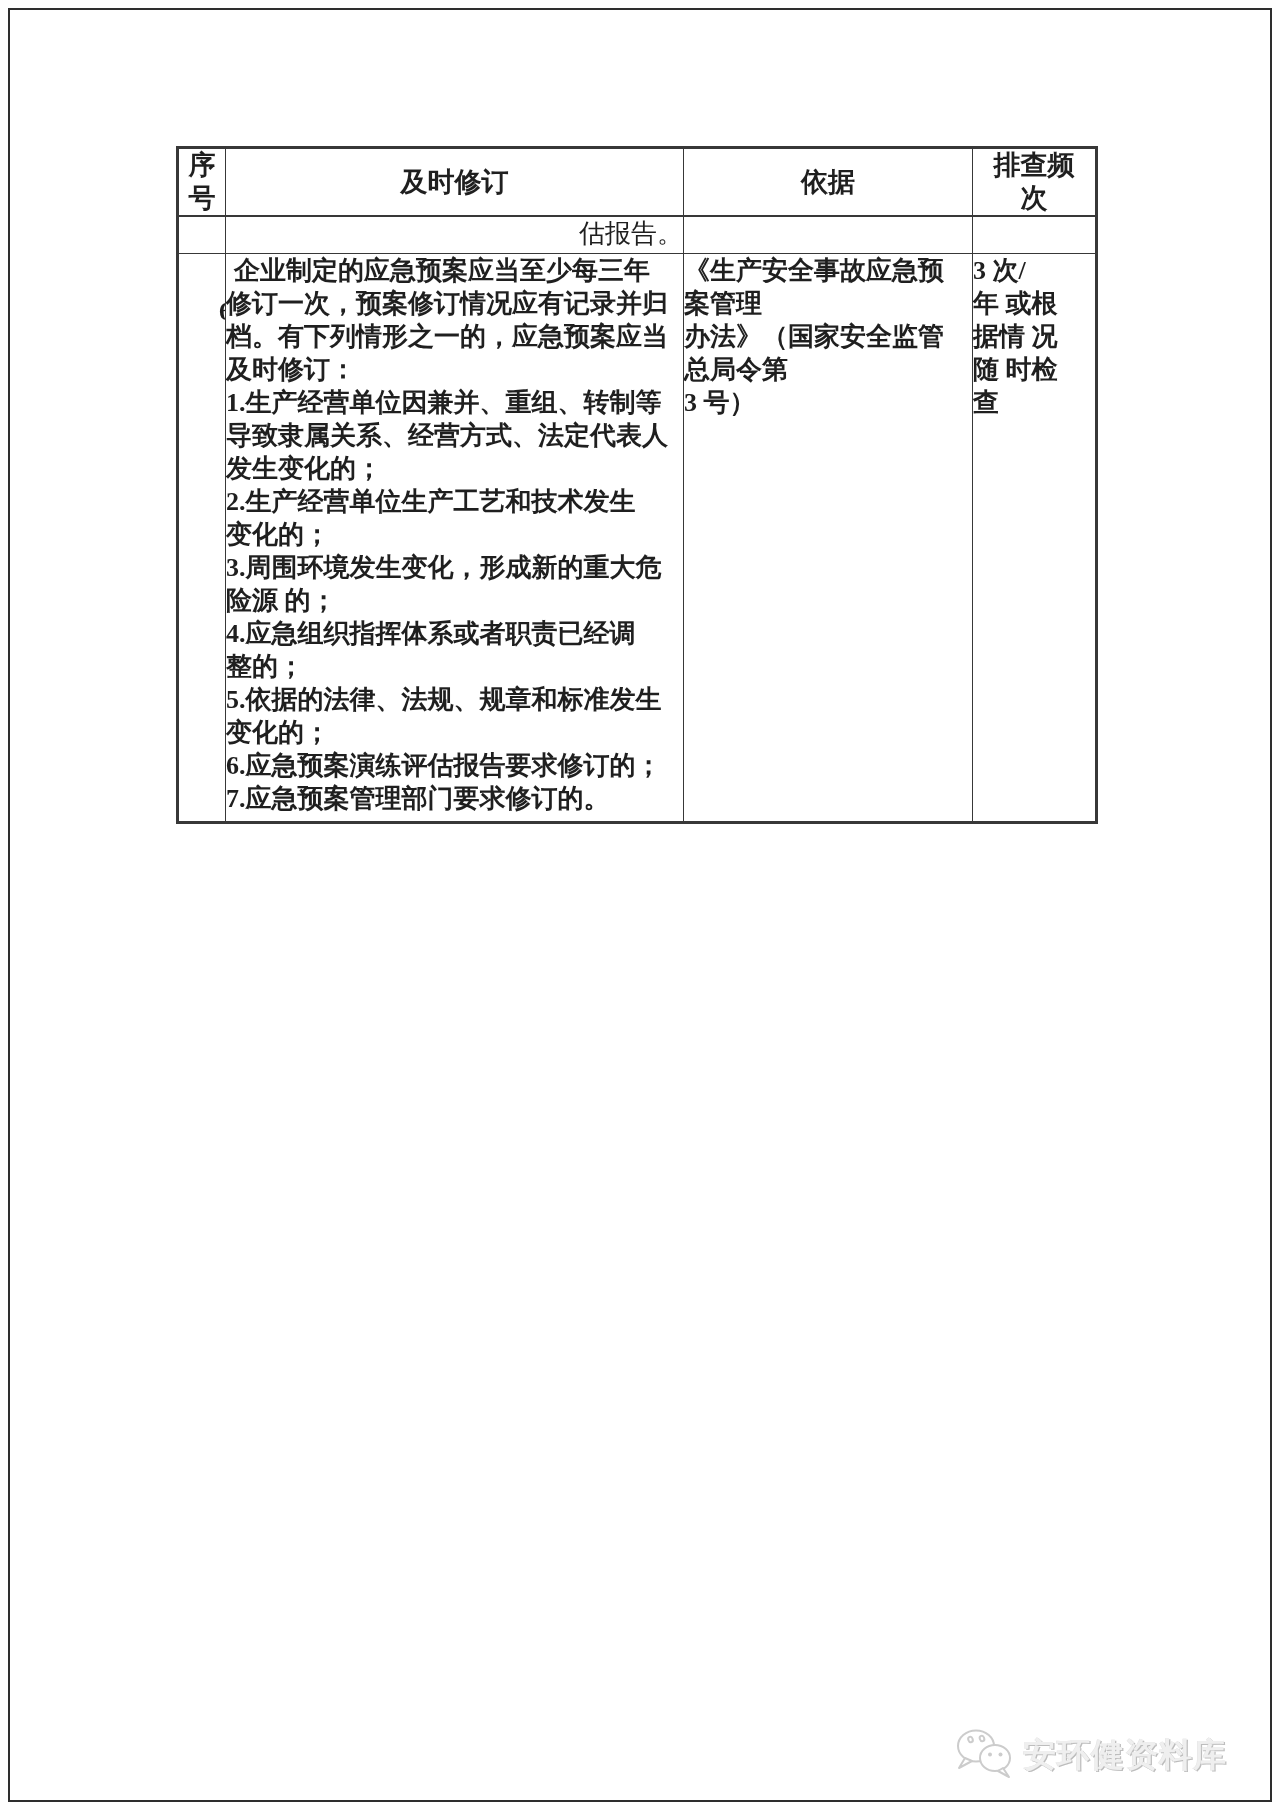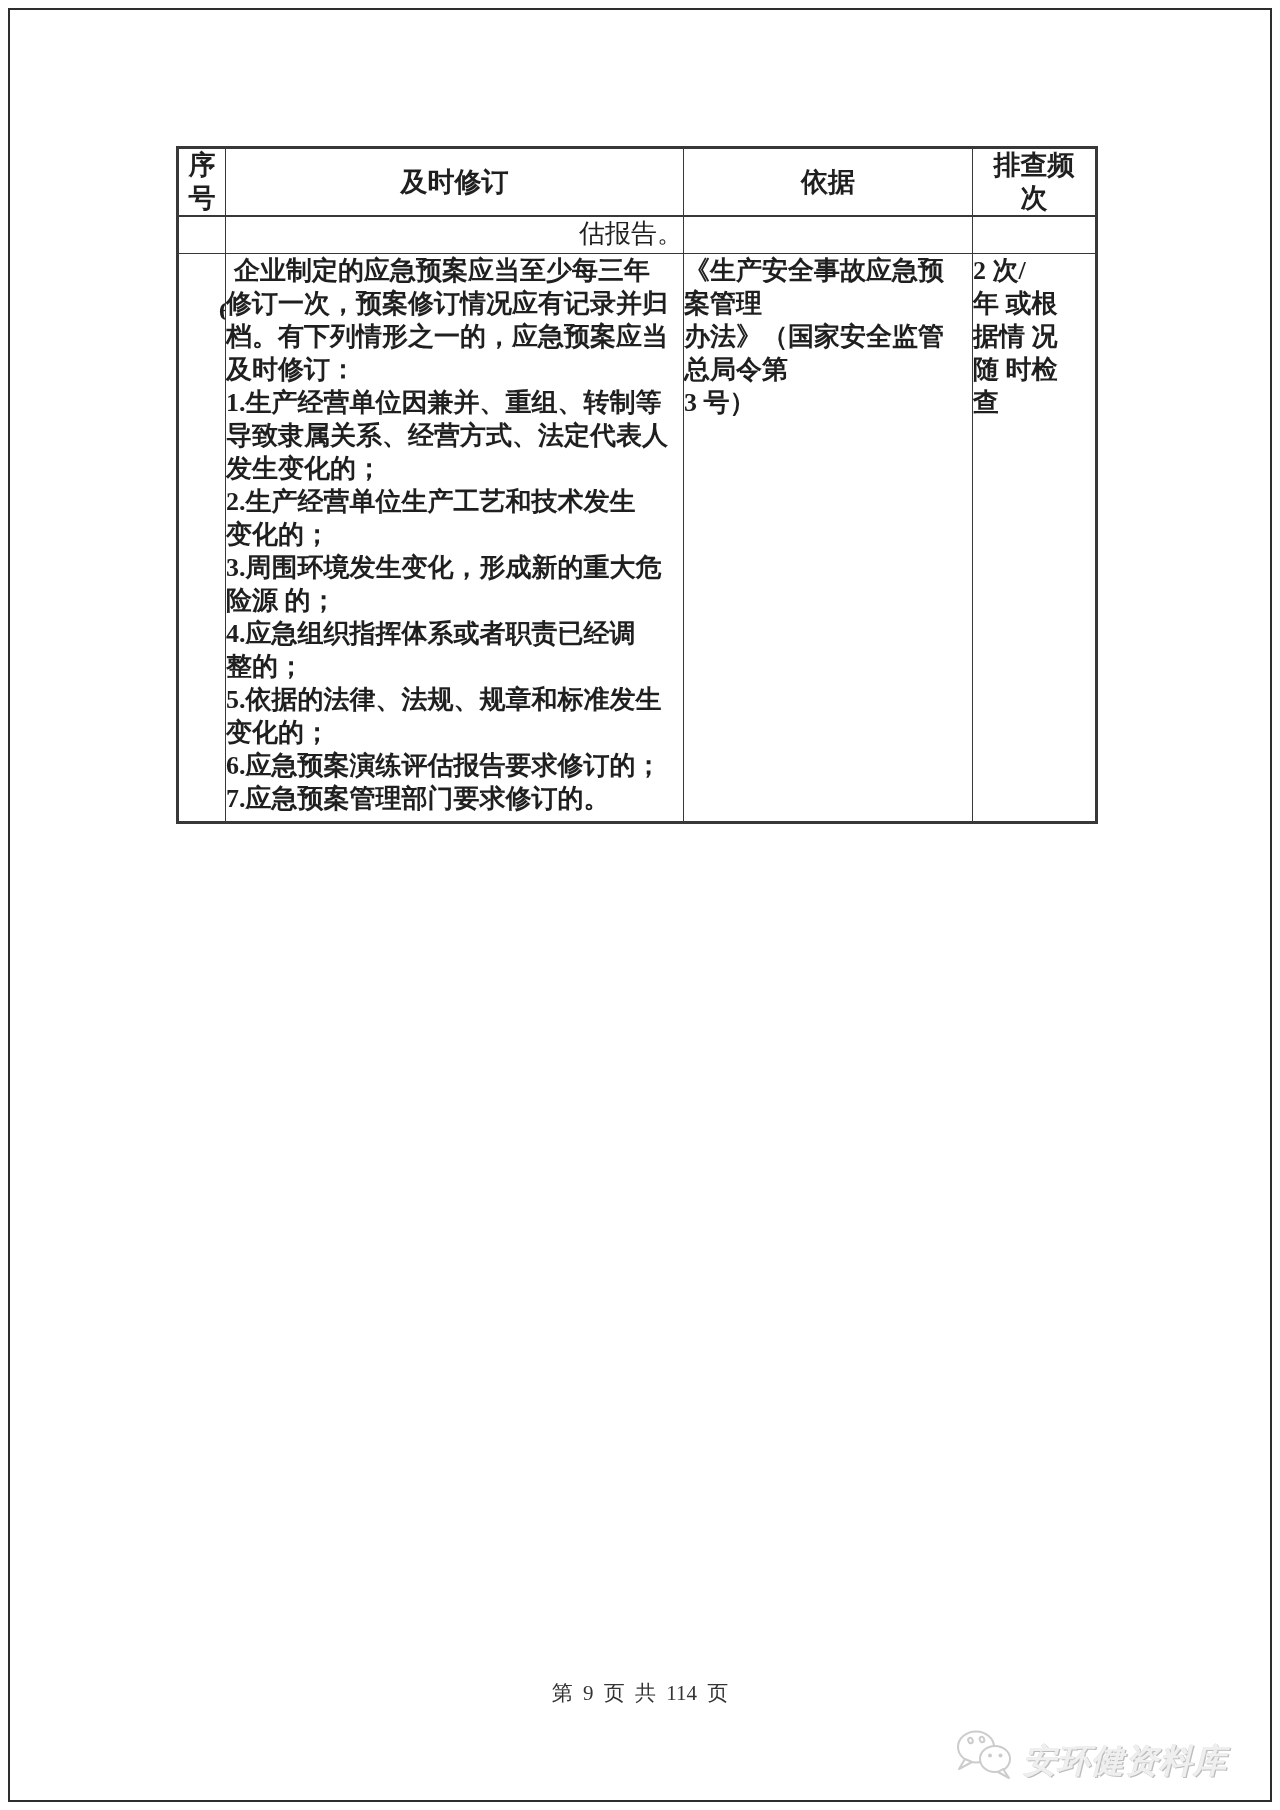--- a/index.html
+++ b/index.html
@@ -75,23 +75,22 @@
     font-size: 21px;
     color: #333333;
     word-spacing: 5px;
   }
   .watermark {
     position: absolute;
     left: 953px;
     top: 1726px;
     height: 58px;
     display: flex;
-    align-items: flex-end;
+    align-items: center;
     gap: 6px;
-    font-style: italic;
   }
   .watermark-icon svg {
     width: 64px;
     height: 56px;
     display: block;
   }
   .watermark-text {
     font-size: 33px;
     font-weight: bold;
     letter-spacing: 1px;
@@ -149,30 +148,29 @@
 整的；
 5.依据的法律、法规、规章和标准发生
 变化的；
 6.应急预案演练评估报告要求修订的；
 7.应急预案管理部门要求修订的。</td>
         <td class="cell-basis">《生产安全事故应急预
 案管理
 办法》（国家安全监管
 总局令第
 3 号）</td>
-        <td class="cell-freq">2 次/
+        <td class="cell-freq">3 次/
 年 或根
 据情 况
 随 时检
 查</td>
       </tr>
     </tbody>
   </table>
 
-  <div class="page-footer">第 9 页 共 114 页</div>
 
   <div class="watermark">
     <span class="watermark-icon">
       <svg viewBox="0 0 64 56" xmlns="http://www.w3.org/2000/svg">
         <g fill="#ffffff" stroke="#cccccc" stroke-width="2">
           <ellipse cx="23" cy="19" rx="18" ry="15.5"></ellipse>
           <path d="M12 31 L6 41 L19 34 Z" stroke-linejoin="round"></path>
           <ellipse cx="17.5" cy="12.5" rx="2.2" ry="2.8" transform="rotate(-20 17.5 12.5)"></ellipse>
           <ellipse cx="29" cy="11.5" rx="2.2" ry="2.8" transform="rotate(-20 29 11.5)"></ellipse>
           <ellipse cx="42" cy="31" rx="15" ry="13"></ellipse>

